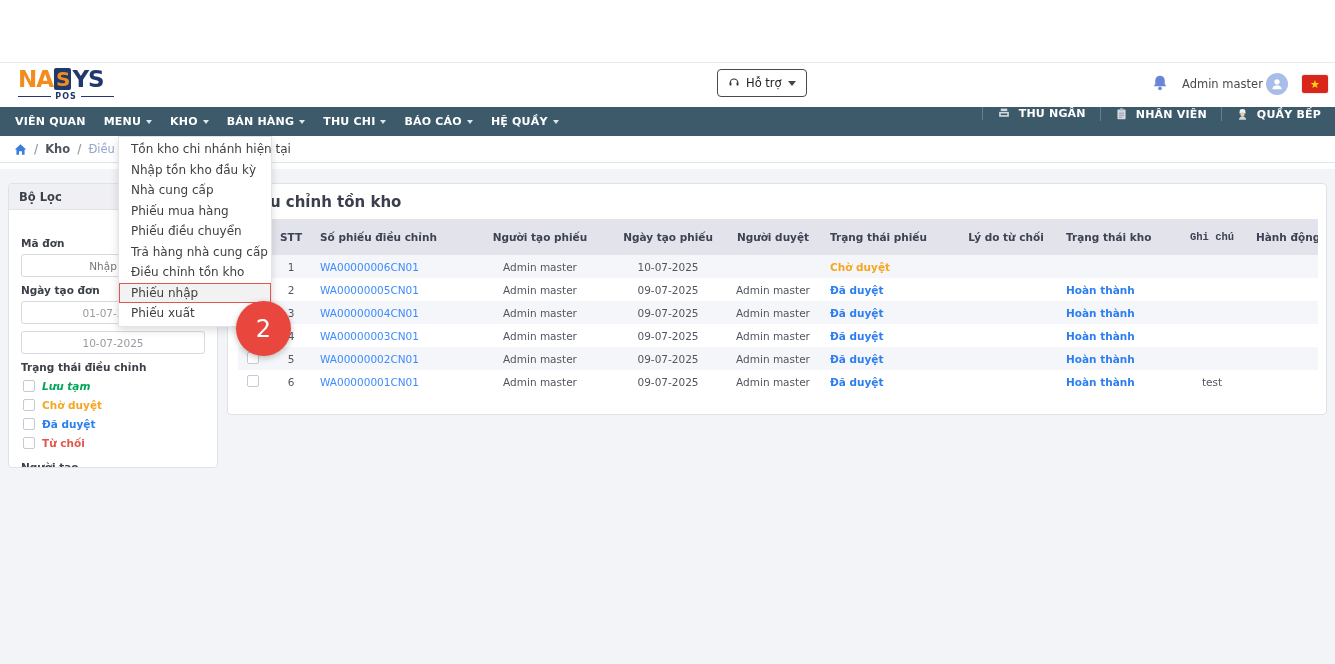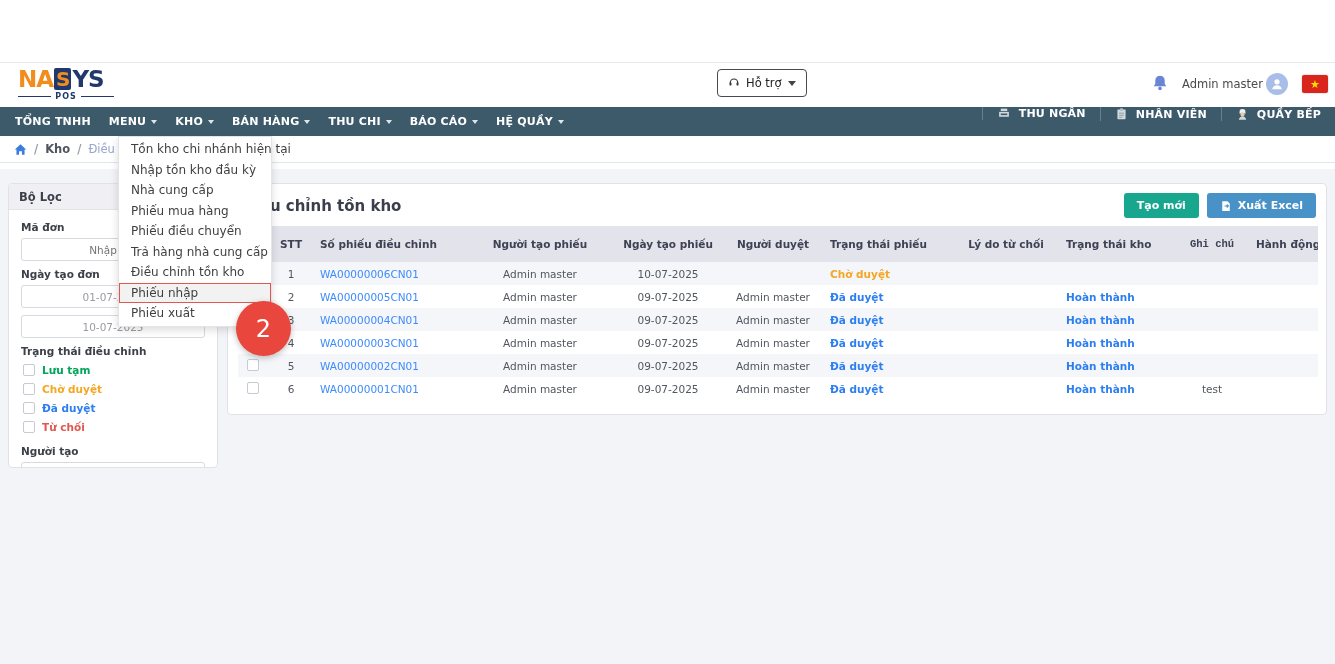--- a/index.html
+++ b/index.html
@@ -145,21 +145,21 @@
         <path d="M2.5 14c.6-3 2.8-4.6 5.5-4.6s4.9 1.6 5.5 4.6z" fill="#fff"></path>
       </svg>
   </span>
 
   <span id="flag">★</span>
 </div>
 
 <div id="navbar">
   <div id="nav-left" style="display:flex; padding-left:6px;">
       <div class="nav-item">
-        <span>TỔNG TNHH</span>
+        <span>VIÊN QUAN</span>
       </div>
       <div class="nav-item">
         <span>MENU</span>
         <span class="nav-caret"></span>
       </div>
       <div class="nav-item">
         <span>KHO</span>
         <span class="nav-caret"></span>
       </div>
       <div class="nav-item">
@@ -223,30 +223,30 @@
   <span class="bc1">Kho</span>
   <span class="sep">/</span>
   <span class="bc2">Điều chỉnh tồn kho</span>
 </div>
 
 <div id="content">
 
   <div id="filter-card" class="card">
     <div id="filter-head">Bộ Lọc</div>
     <div id="filter-body">
-      <div class="f-label" style="margin-top:3px;">Mã đơn</div>
+      <div class="f-label" style="margin-top:19px;">Mã đơn</div>
       <input class="f-input" placeholder="Nhập mã" style="">
       <div class="f-label">Ngày tạo đơn</div>
       <input class="f-input" value="01-07-2025" style="">
       <input class="f-input" value="10-07-2025" style="">
       <div class="f-label">Trạng thái điều chỉnh</div>
       <div id="status-options">
           <div class="cb-row">
             <span class="cb-box"></span>
-            <span class="cb-label" style="color: rgb(0, 166, 90);">Lưu tạm</span>
+            <span class="cb-label" style="color: rgb(0, 166, 90); font-style: italic;">Lưu tạm</span>
           </div>
           <div class="cb-row">
             <span class="cb-box"></span>
             <span class="cb-label" style="color: rgb(245, 166, 35);">Chờ duyệt</span>
           </div>
           <div class="cb-row">
             <span class="cb-box"></span>
             <span class="cb-label" style="color: rgb(45, 127, 240);">Đã duyệt</span>
           </div>
           <div class="cb-row">
@@ -255,34 +255,20 @@
           </div>
         </div>
       <div class="f-label" style="margin-top:12px;">Người tạo</div>
       <input class="f-input" style="height: 26px;" value="">
     </div>
   </div>
 
   <div id="main-card" class="card">
     <div id="main-head">
       <div id="page-title">Điều chỉnh tồn kho</div>
-      <div id="head-btns">
-        <button class="btn" id="btn-create">
-          <span>Tạo mới</span>
-        </button>
-        <button class="btn" id="btn-export">
-          <span style="display:flex;">
-            <svg width="12" height="12" viewBox="0 0 16 16">
-                <path d="M3 1.5h7l3 3V14.5H3z" fill="#fff"></path>
-                <path d="M6 8h5M9 6l2.2 2L9 10" stroke="#4892c7" stroke-width="1.4" fill="none"></path>
-              </svg>
-          </span>
-          <span>Xuất Excel</span>
-        </button>
-      </div>
     </div>
     <table>
       <thead>
           <tr id="table-head-row">
             <th style="width: 30px;"></th>
             <th style="width: 46px;">STT</th>
             <th class="al" style="width: 152px;">Số phiếu điều chỉnh</th>
             <th style="width: 148px;">Người tạo phiếu</th>
             <th style="width: 108px;">Ngày tạo phiếu</th>
             <th style="width: 102px;">Người duyệt</th>

